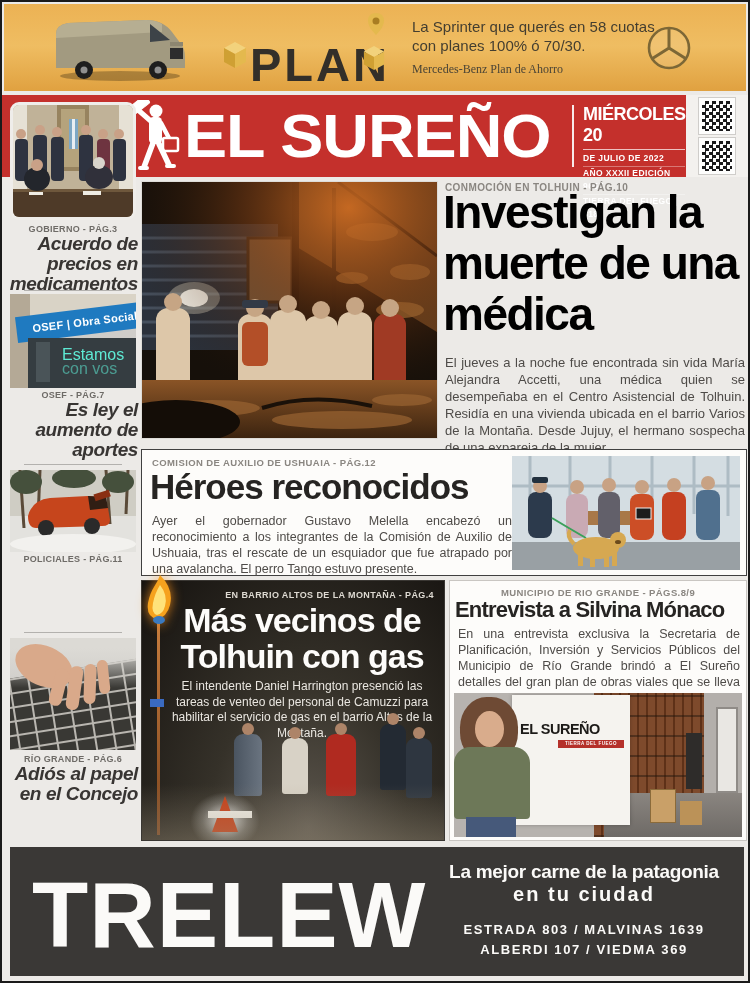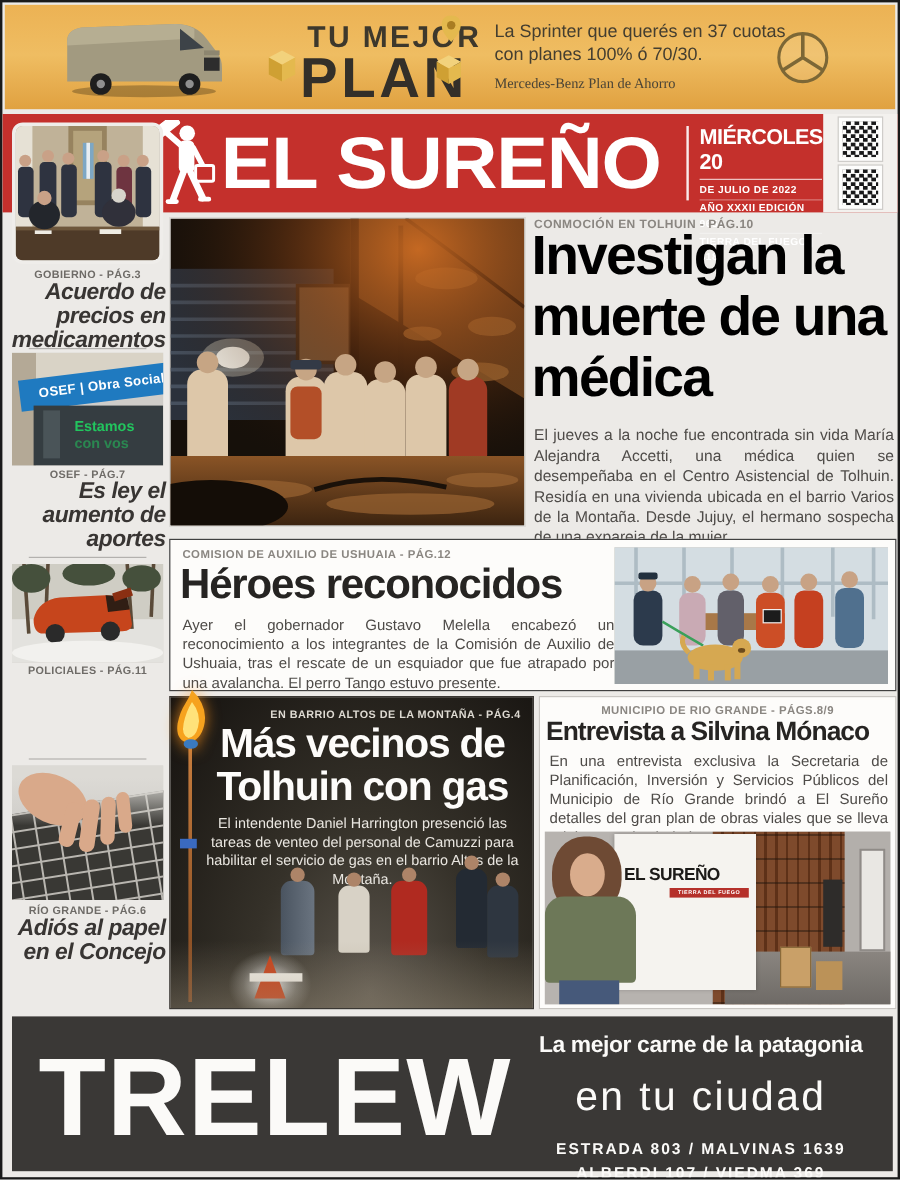--- a/index.html
+++ b/index.html
@@ -74,21 +74,21 @@
   .int-kicker{left:0;top:6px;width:100%;text-align:center;}
   .int-head{left:5px;top:16px;width:290px;font-size:22px;font-weight:700;color:#262422;letter-spacing:-.8px;}
   .int-body{left:8px;top:45px;width:282px;font-size:12.5px;line-height:16px;}
   .int-photo{left:4px;top:112px;width:288px;height:144px;background:#b7b3af;overflow:hidden;}
 
   
   .ad-bottom{left:8px;top:845px;width:734px;height:129px;background:#3a3836;}
   .trelew{left:22px;top:16px;font-size:92px;font-weight:700;color:#fbfaf8;letter-spacing:1px;}
   .ad2-right{left:424px;top:14px;width:300px;text-align:center;color:#fbfaf8;}
   .ad2-l1{font-size:19px;font-weight:700;letter-spacing:-.3px;}
-  .ad2-l2{font-size:34px;font-weight:400;letter-spacing:2px;margin-top:12px;}
+  .ad2-l2{font-size:20px;font-weight:700;letter-spacing:2px;margin-top:0;}
   .ad2-addr{font-size:13px;font-weight:700;letter-spacing:1.6px;line-height:20px;margin-top:14px;}
 
   
   .flame{filter:drop-shadow(0 0 6px rgba(255,150,30,.8));}
 </style>
 </head>
 <body>
 
 <div class="page">
 
@@ -98,38 +98,37 @@
       <path d="M10,56 L10,22 Q10,13 22,11 L100,8 Q117,8 126,20 L135,32 Q139,37 139,45 L139,56 Z" fill="#a29a80"></path>
       <path d="M10,22 Q10,13 22,11 L100,8 Q110,8 116,12 L116,20 L10,26 Z" fill="#b6ae92"></path>
       <polygon points="104,12 124,28 104,30" fill="#3d4348"></polygon>
       <rect x="124" y="36" width="13" height="11" fill="#2d2d2d"></rect>
       <rect x="124" y="30" width="13" height="4" fill="#8d8670"></rect>
       <circle cx="38" cy="58" r="9" fill="#1e1e1e"></circle>
         <circle cx="38" cy="58" r="3.5" fill="#8f8f8f"></circle>
       <circle cx="112" cy="58" r="9" fill="#1e1e1e"></circle>
         <circle cx="112" cy="58" r="3.5" fill="#8f8f8f"></circle>
     </svg>
-    <div class="abs tu-mejor">TU MEJOR</div>
     <div class="abs plan">PLAN</div>
     <svg class="abs" style="left:218px;top:36px" width="26" height="30" viewBox="0 0 26 30">
       <polygon points="13,2 24,8 13,14 2,8" fill="#f2d27c"></polygon>
         <polygon points="2,8 13,14 13,28 2,22" fill="#cfa033"></polygon>
         <polygon points="24,8 13,14 13,28 24,22" fill="#e4b94e"></polygon>
     </svg>
     <svg class="abs" style="left:358px;top:40px" width="24" height="28" viewBox="0 0 26 30">
       <polygon points="13,2 24,8 13,14 2,8" fill="#f2d27c"></polygon>
         <polygon points="2,8 13,14 13,28 2,22" fill="#cfa033"></polygon>
         <polygon points="24,8 13,14 13,28 24,22" fill="#e4b94e"></polygon>
     </svg>
     <svg class="abs" style="left:362px;top:8px" width="20" height="24" viewBox="0 0 20 24">
       <path d="M10,1 Q18,1 18,9 Q18,15 10,23 Q2,15 2,9 Q2,1 10,1 Z" fill="#e4b94e"></path>
         <circle cx="10" cy="9" r="3.5" fill="#a87d22"></circle>
     </svg>
     <div class="abs ad-tag">
-      <div>La Sprinter que querés en 37 cuotas</div>
+      <div>La Sprinter que querés en 58 cuotas</div>
       <div>con planes 100% ó 70/30.</div>
     </div>
     <div class="abs ad-brand">Mercedes-Benz Plan de Ahorro</div>
     <svg class="abs" style="left:642px;top:21px" width="46" height="46" viewBox="0 0 46 46">
       <circle cx="23" cy="23" r="20" fill="rgba(255,255,255,.10)" stroke="#7c6736" stroke-width="2.6"></circle>
       <path d="M23,23 L23,4.5 M23,23 L7.2,33 M23,23 L38.8,33" stroke="#7c6736" stroke-width="3" stroke-linecap="round" fill="none"></path>
     </svg>
   </div>
 
   <div class="abs masthead">
@@ -202,21 +201,21 @@
 
   <div class="abs ph" style="left:8px;top:292px;width:126px;height:94px">
     <div class="abs" style="left:0;top:0;width:126px;height:34px;background:#d9d3c6"></div>
     <div class="abs" style="left:0;top:0;width:20px;height:94px;background:#b4a996"></div>
     <div class="abs" style="left:6px;top:14px;width:150px;height:26px;background:#1f7ac0;transform:rotate(-7deg);color:#fff;
          font-size:11px;font-weight:700;line-height:26px;padding-left:16px;letter-spacing:.3px">
       <span>OSEF | Obra Social</span>
     </div>
     <div class="abs" style="left:18px;top:44px;width:108px;height:50px;background:#353d41">
       <div class="abs" style="left:8px;top:4px;width:14px;height:40px;background:#4a5458"></div>
-      <div class="abs" style="left:34px;top:10px;width:70px;color:#22c55e;font-size:12px;font-weight:700;line-height:14px">
+      <div class="abs" style="left:34px;top:10px;width:70px;color:#5eead4;font-size:16px;font-weight:400;line-height:14px">
         <div>Estamos</div>
         <div style="opacity:.55">con vos</div>
       </div>
     </div>
   </div>
   <div class="abs side-k" style="left:8px;top:388px">OSEF - PÁG.7</div>
   <div class="abs side-h" style="left:6px;top:398px">Es ley el aumento de aportes</div>
   <div class="abs side-div" style="top:462px"></div>
 
   <div class="abs ph" style="left:8px;top:468px;width:126px;height:82px">

